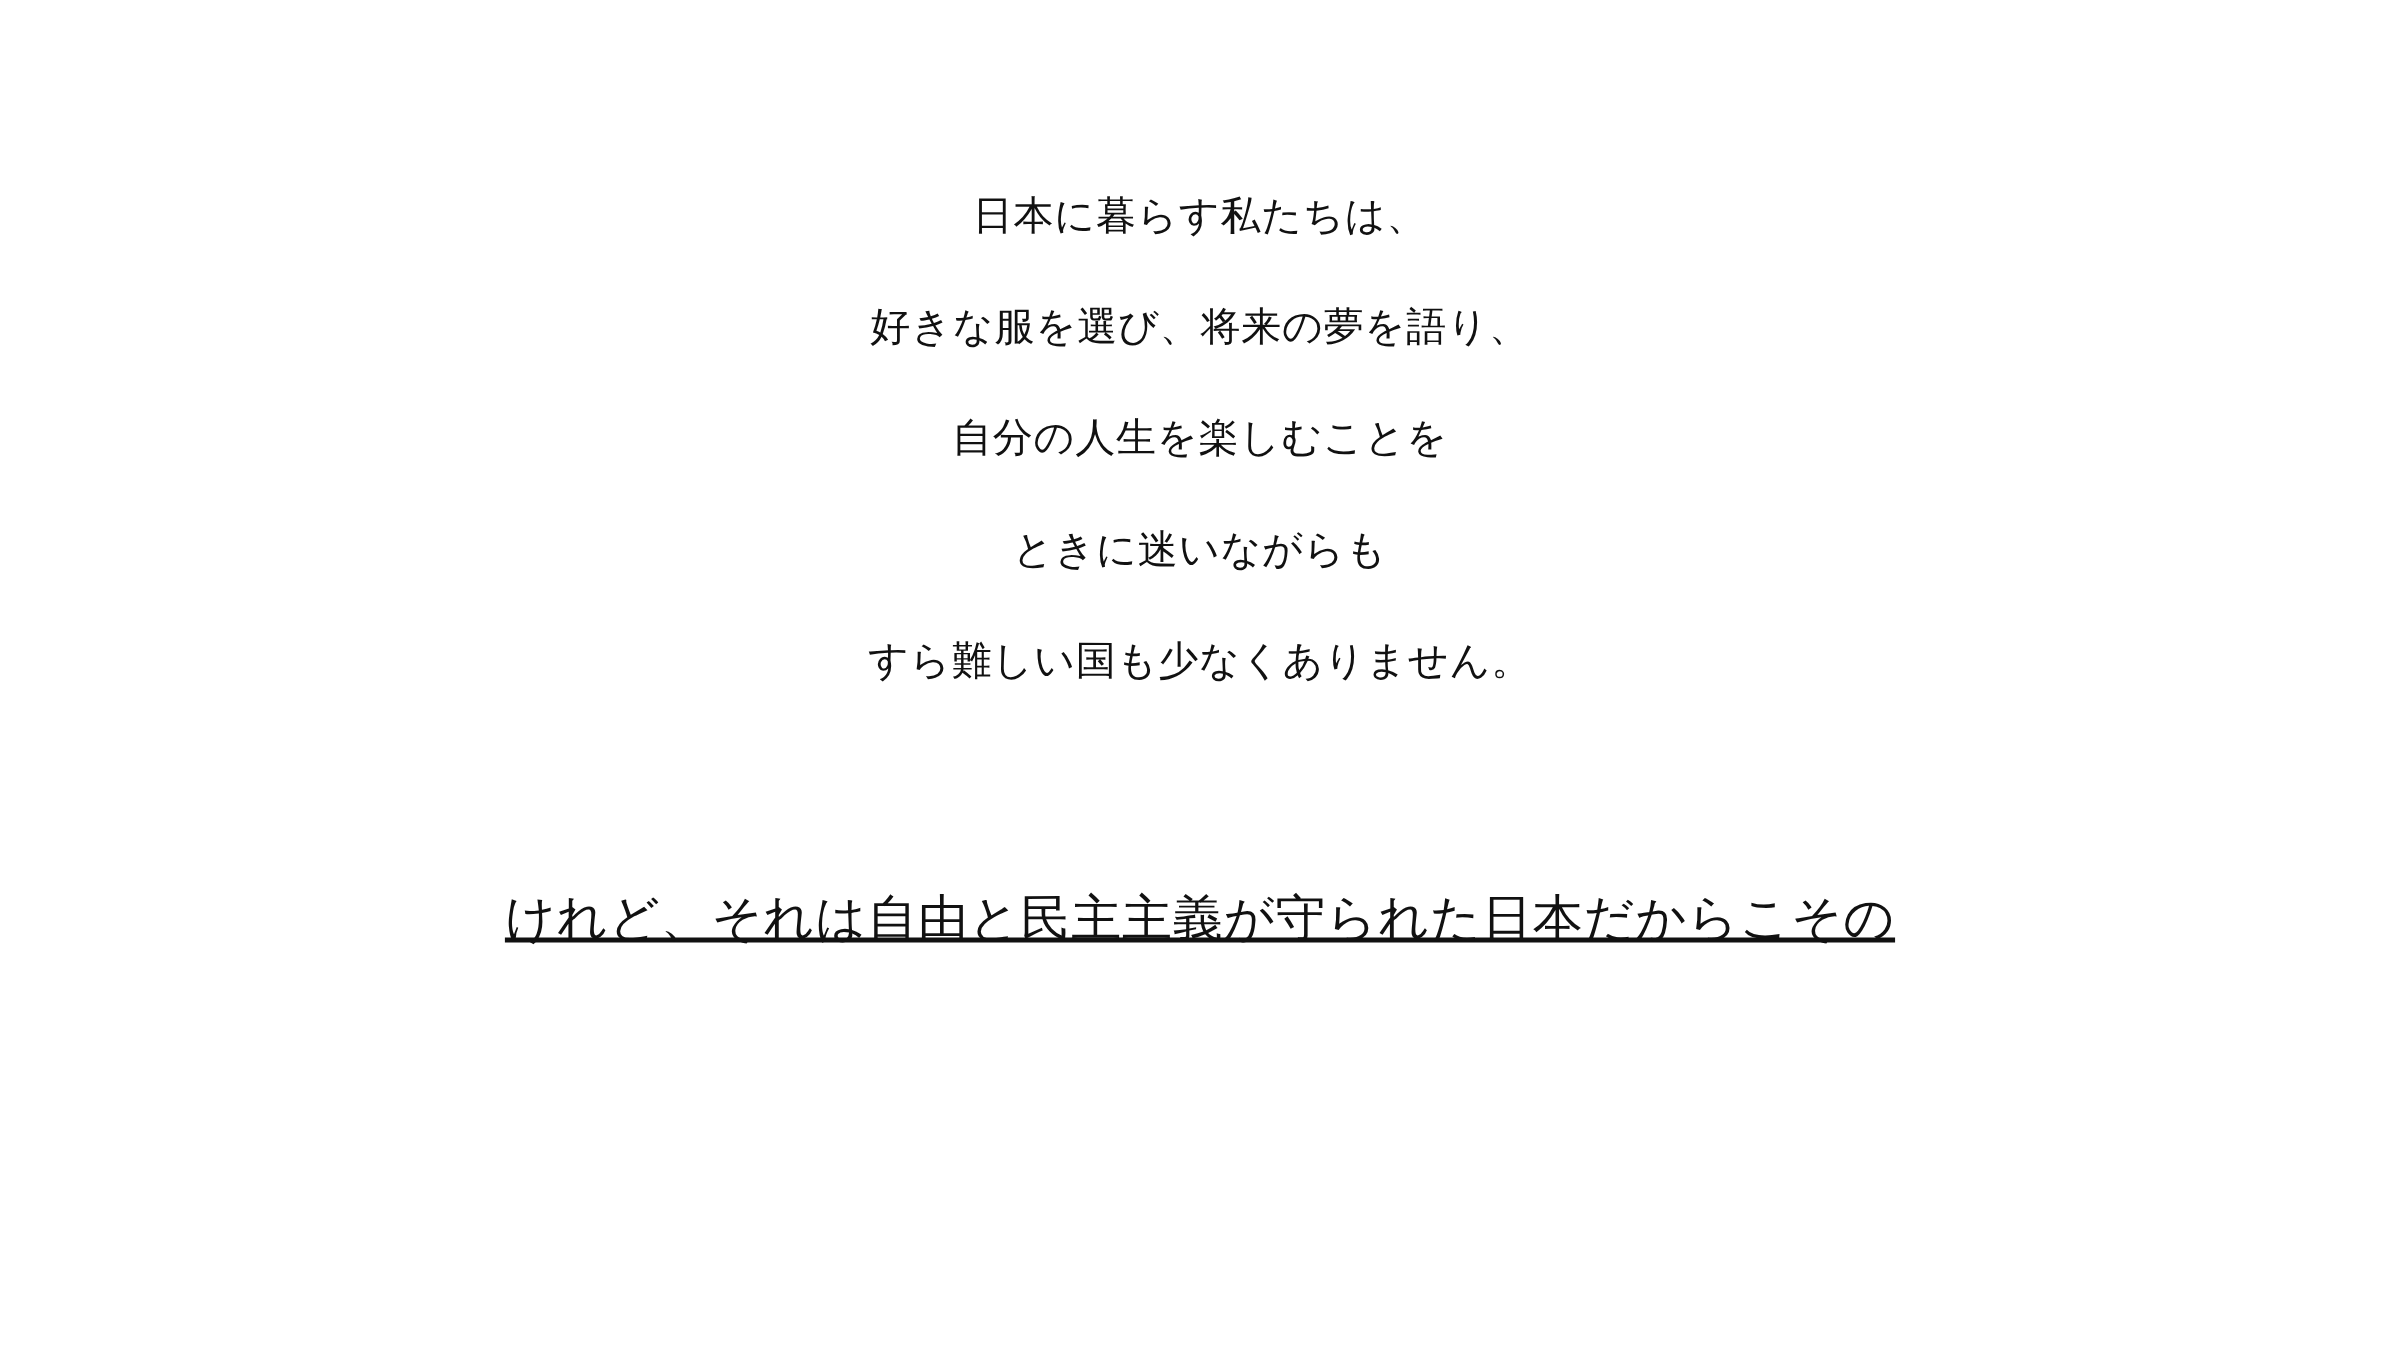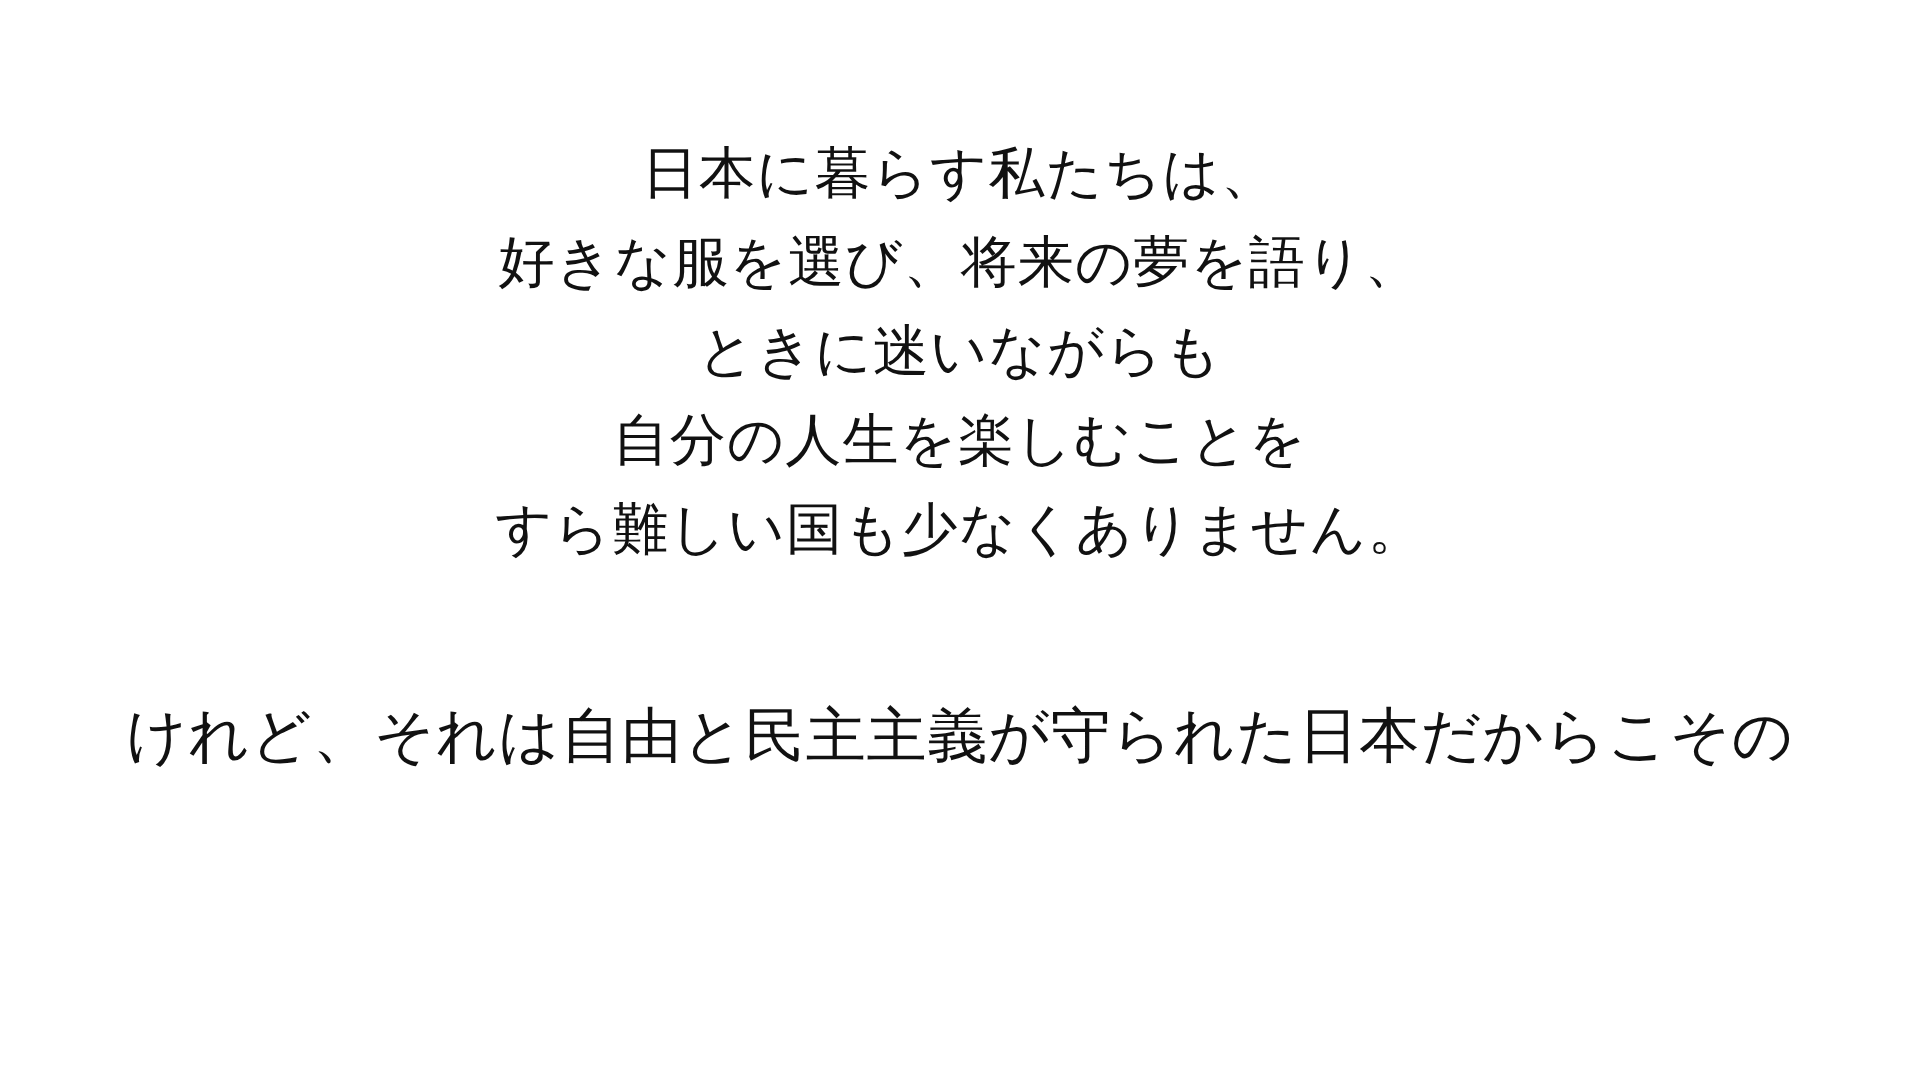--- a/index.html
+++ b/index.html
@@ -30,44 +30,45 @@
   .block {
     width: 100%;
     display: flex;
     flex-direction: column;
     align-items: center;
   }
   .line {
     display: block;
     text-align: center;
     white-space: nowrap;
-    font-size: 56px;
+    font-size: 32px;
     line-height: 89px;
     letter-spacing: 0.02em;
     color: #111111;
     font-weight: 400;
   }
   .line.wide {
-    font-size: 60px;
+    font-size: 40px;
     letter-spacing: 0.015em;
+    text-decoration: underline;
   }
   .gap {
     height: 118px;
   }
 </style>
 </head>
 <body>
 
 <div class="page">
 
   <div class="block">
     <span class="line">日本に暮らす私たちは、</span>
     <span class="line">好きな服を選び、将来の夢を語り、</span>
+    <span class="line">自分の人生を楽しむことを</span>
     <span class="line">ときに迷いながらも</span>
-    <span class="line">自分の人生を楽しむことを</span>
     <span class="line">すら難しい国も少なくありません。</span>
   </div>
 
   <div class="gap"></div>
 
   <div class="block">
     <span class="line wide">けれど、それは自由と民主主義が守られた日本だからこその</span>
   </div>
 
 </div>

